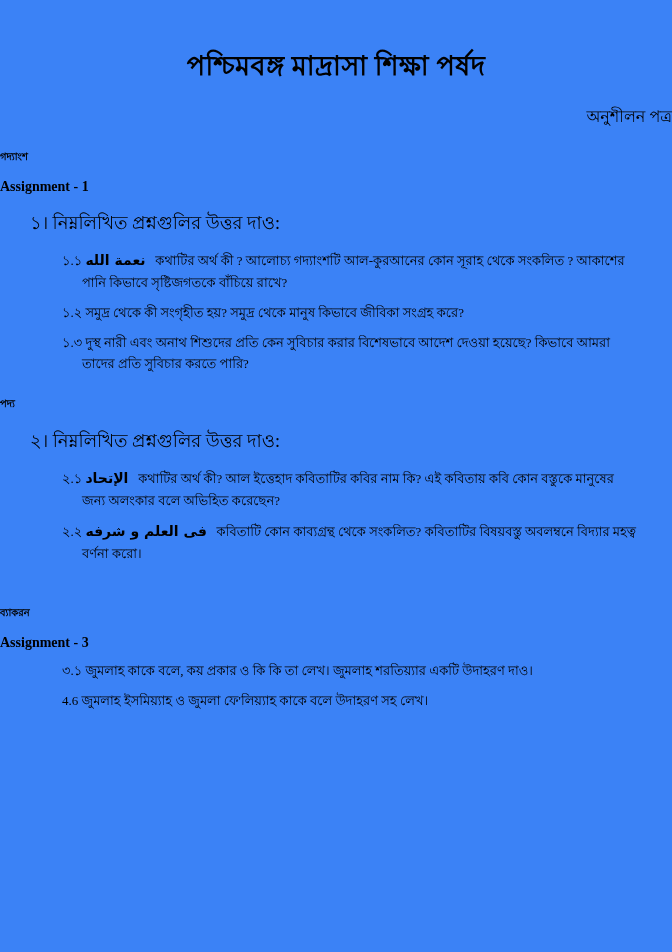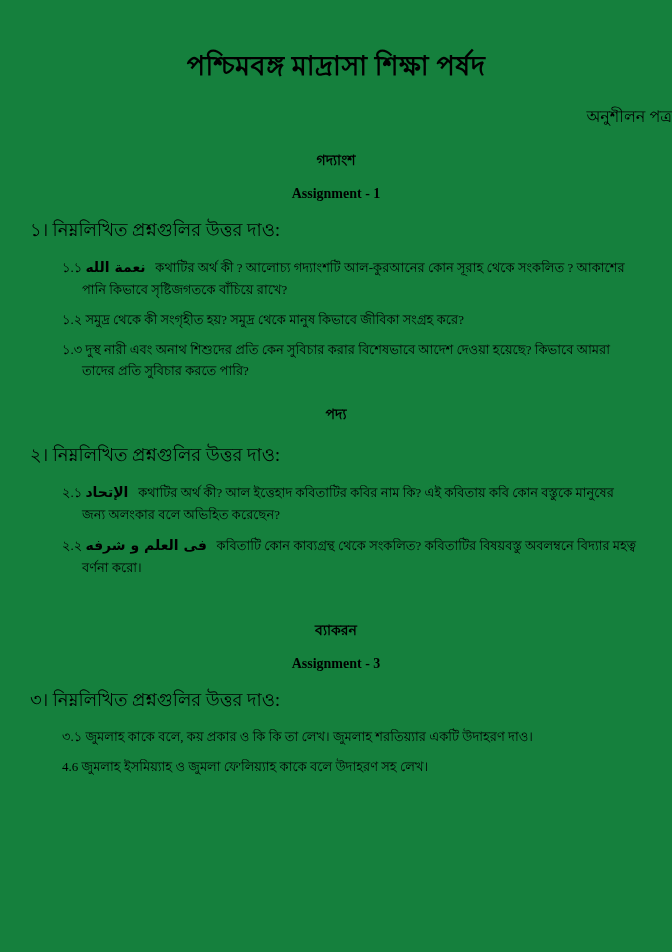--- a/index.html
+++ b/index.html
@@ -13,21 +13,21 @@
     height: 952px;
     position: relative;
     font-family: "Liberation Serif", "DejaVu Serif", serif;
     color: #000000;
     overflow: hidden;
   }
   .page {
     position: relative;
     width: 672px;
     height: 952px;
-    background: #15803d;
+    background: #3b82f6;
     box-sizing: border-box;
   }
 
   
   .doc-title {
     text-align: center;
     font-size: 27px;
     font-weight: 700;
     line-height: 1.2;
     margin: 0;
@@ -56,27 +56,25 @@
     position: absolute;
     left: 400px;
     top: 0;
   }
 
   
   .section {
     margin-top: 0;
   }
   .section-heading {
-    text-align: center;
-    font-size: 14px;
+    font-size: 10px;
     font-weight: 700;
     margin: 0;
   }
   .assignment-heading {
-    text-align: center;
     font-size: 14px;
     font-weight: 700;
     margin: 0;
     padding-top: 13px;
     font-family: "Liberation Serif", "DejaVu Serif", serif;
   }
   .instruction {
     font-size: 18px;
     margin: 0;
     padding-top: 14px;
@@ -153,21 +151,20 @@
             <span class="q-body"><span class="q-num">২.১</span> <span class="arabic">الإتحاد</span>&nbsp;&nbsp; <span>কথাটির অর্থ কী? আল ইত্তেহাদ কবিতাটির কবির নাম কি? এই কবিতায় কবি কোন বস্তুকে মানুষের জন্য অলংকার বলে অভিহিত করেছেন?</span></span>
           </li>
           <li class="q-item">
             <span class="q-body"><span class="q-num">২.২</span> <span class="arabic">فى العلم و شرفه</span>&nbsp;&nbsp; <span>কবিতাটি কোন কাব্যগ্রন্থ থেকে সংকলিত? কবিতাটির বিষয়বস্তু অবলম্বনে বিদ্যার মহত্ব বর্ণনা করো।</span></span>
           </li>
         </ul>
       </div>
       <div class="section sec-byakaran">
         <div class="section-heading">ব্যাকরন</div>
         <div class="assignment-heading">Assignment - 3</div>
-        <div class="instruction">৩। নিম্নলিখিত প্রশ্নগুলির উত্তর দাও:</div>
         <ul class="q-list">
           <li class="q-item">
             <span class="q-body"><span class="q-num">৩.১</span> <span>জুমলাহ  কাকে বলে, কয় প্রকার ও কি কি তা লেখ। জুমলাহ শরতিয়্যার একটি উদাহরণ দাও।</span></span>
           </li>
           <li class="q-item">
             <span class="q-body"><span class="q-num">4.6</span> <span>জুমলাহ ইসমিয়্যাহ ও জুমলা ফে'লিয়্যাহ কাকে বলে উদাহরণ সহ লেখ।</span></span>
           </li>
         </ul>
       </div>
     </div>

